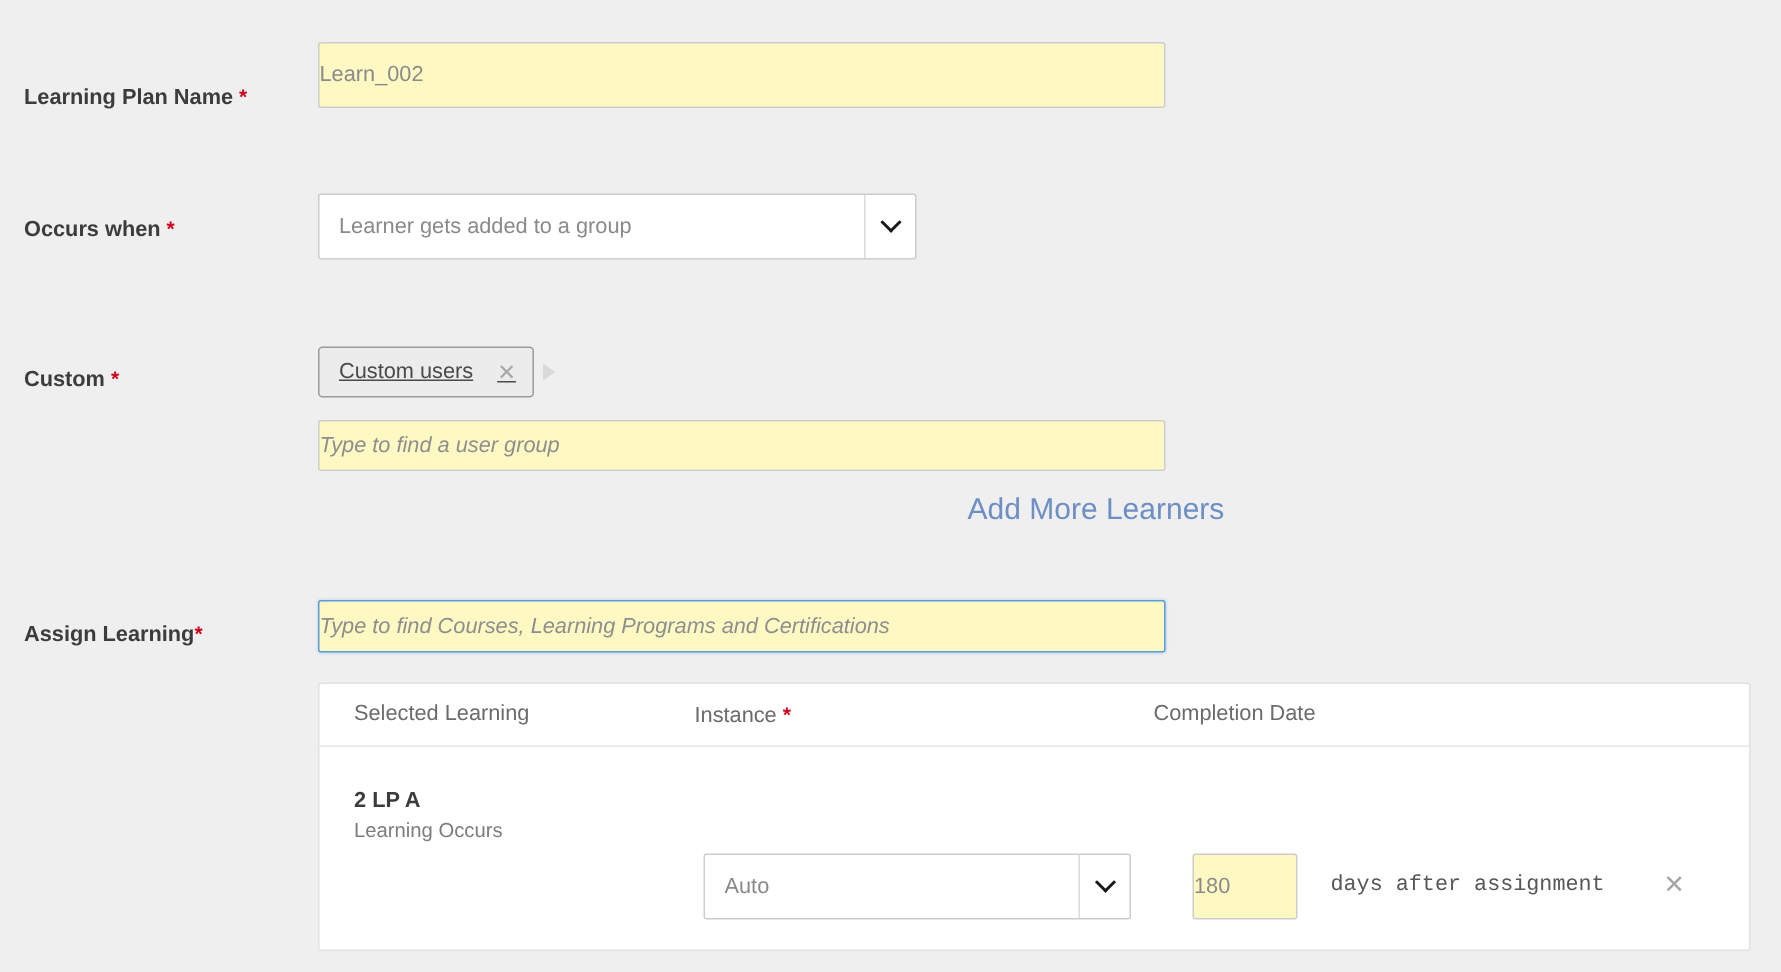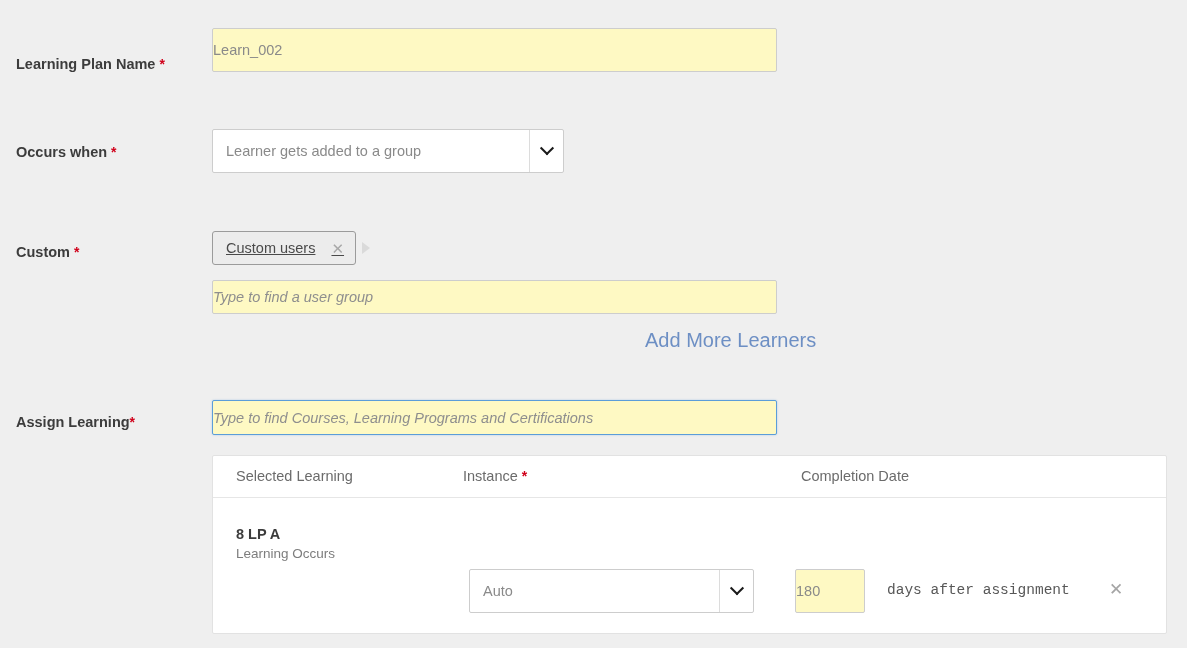--- a/index.html
+++ b/index.html
@@ -160,21 +160,21 @@
   }
   .col-head {
     position: absolute;
     top: 12px;
     font-size: 14.5px;
     color: #6b6b6b;
     white-space: nowrap;
   }
   .col-selected { left: 23px; }
   .col-instance { left: 250px; }
-  .col-completion { left: 588px; }
+  .col-completion { left: 556px; }
 
   .card-row {
     position: relative;
     height: 136px;
   }
 
   .row-title {
     position: absolute;
     left: 23px;
     top: 28px;
@@ -236,21 +236,21 @@
   <div class="field-label" style="top:28px;">
     <span>Learning Plan Name</span><span class="req spaced">*</span>
   </div>
   <div class="text-input" style="left:212px; top:0; width:565px; height:44px;">Learn_002</div>
 </div>
 
 <div class="form-row" style="top:129px;">
   <div class="field-label" style="top:15px;">
     <span>Occurs when</span><span class="req spaced">*</span>
   </div>
-  <div class="select-wrap" style="left:212px; top:0; width:352px; height:44px;justify-content:space-between;">
+  <div class="select-wrap" style="left:212px; top:0; width:399px; height:44px;justify-content:space-between;">
     <div class="select-value">Learner gets added to a group</div>
     <div class="select-arrow">
       <i class="chev"></i>
     </div>
   </div>
 </div>
 
 <div class="form-row" style="top:231px;">
   <div class="field-label" style="top:13px;">
     <span>Custom</span><span class="req spaced">*</span>
@@ -282,21 +282,21 @@
     </div>
     <div class="col-head col-instance">
       <span>Instance</span><span class="req spaced">*</span>
     </div>
     <div class="col-head col-completion">
       <span>Completion Date</span>
     </div>
   </div>
 
   <div class="card-row">
-    <div class="row-title">8 LP A</div>
+    <div class="row-title">2 LP A</div>
     <div class="row-sub">Learning Occurs</div>
 
     <div class="select-wrap row-select">
       <div class="select-value">Auto</div>
       <div class="select-arrow">
         <i class="chev"></i>
       </div>
     </div>
 
     <div class="text-input row-days">180</div>

